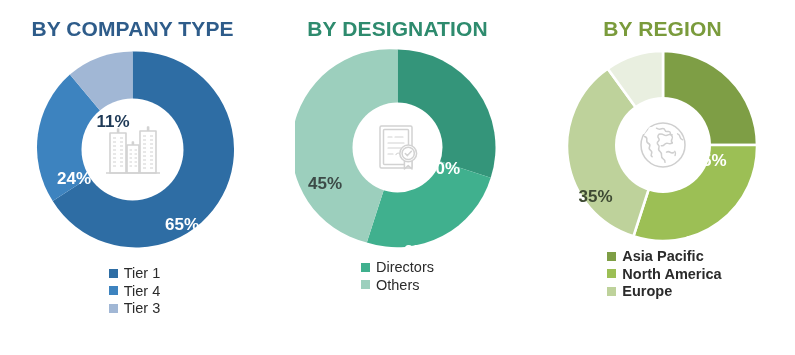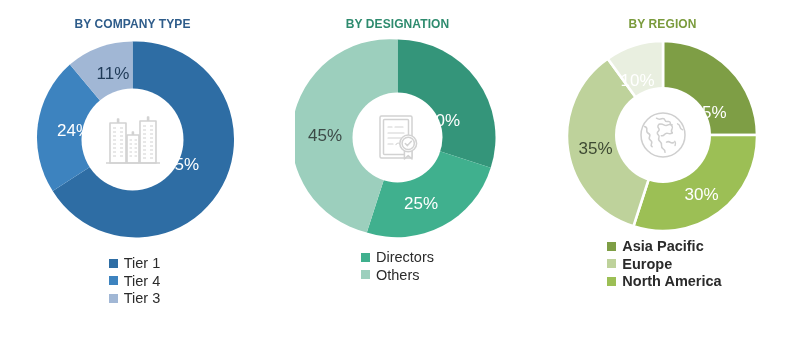--- a/index.html
+++ b/index.html
@@ -21,43 +21,44 @@
   }
   .panel{
     width:265px;height:355px;
     position:relative;
     display:flex;
     flex-direction:column;
     align-items:center;
     box-sizing:border-box;
   }
   .panel-title{
-    font-size:12px;
+    font-size:21px;
     font-weight:bold;
     letter-spacing:0.1px;
     text-align:center;
     margin-top:17px;
     white-space:nowrap;
     user-select:none;
   }
   .donut-wrap{
     position:relative;
     margin-top:6px;
   }
   .donut-wrap svg{display:block;}
 
   
   .pct{
     position:absolute;
     font-size:17px;
-    font-weight:normal;
+    font-weight:bold;
     white-space:nowrap;
     user-select:none;
     transform:translate(-50%,-50%);
     letter-spacing:0px;
+    margin-top:38px;
   }
   .pct.lt{color:#ffffff;}
   .pct.dk1{color:#1F3A57;}
   .pct.dk2{color:#3C4A47;}
   .pct.dk3{color:#3E4A33;}
 
   
   .center-icon{
     position:absolute;
     left:50%;top:50%;
@@ -139,21 +140,21 @@
 
           <rect x="27" y="28" width="12" height="28"></rect>
           <path d="M32.4 28 V25 H33.4 V28"></path>
           <g stroke-width="1.15">
             <path d="M29.5 33h2.5M34.5 33h2.5M29.5 37h2.5M34.5 37h2.5M29.5 41h2.5M34.5 41h2.5M29.5 45h2.5M34.5 45h2.5M29.5 49h2.5M34.5 49h2.5"></path>
           </g>
           <path d="M6 56 H60" stroke-width="1.3"></path>
         </svg>
       </div>
 
-      <span class="pct lt" style="left:152px;top:128px;text-align:center;">65%</span>
+      <span class="pct lt" style="left:152px;top:140px;text-align:center;">65%</span>
       <span class="pct lt" style="left:44px;top:94px;">24%</span>
       <span class="pct dk1" style="left:83px;top:37px;">11%</span>
     </div>
 
     <div class="legend">
       <div class="legend-row">
         <span class="swatch" style="background:#2E6DA4;"></span>
         <span class="legend-label">Tier 1</span>
       </div>
       <div class="legend-row">
@@ -263,23 +264,23 @@
       <span class="pct dk3" style="left:31px;top:112px;">35%</span>
       <span class="pct lt" style="left:73px;top:44px;">10%</span>
     </div>
 
     <div class="legend">
       <div class="legend-row">
         <span class="swatch" style="background:#7E9E45;"></span>
         <span class="legend-label">Asia Pacific</span>
       </div>
       <div class="legend-row">
+        <span class="swatch" style="background:#9CBF55;"></span>
+        <span class="legend-label">North America</span>
+      </div>
+      <div class="legend-row">
         <span class="swatch" style="background:#BED29B;"></span>
         <span class="legend-label">Europe</span>
       </div>
-      <div class="legend-row">
-        <span class="swatch" style="background:#9CBF55;"></span>
-        <span class="legend-label">North America</span>
-      </div>
     </div>
   </div>
 
 </div>
 
 </body></html>

